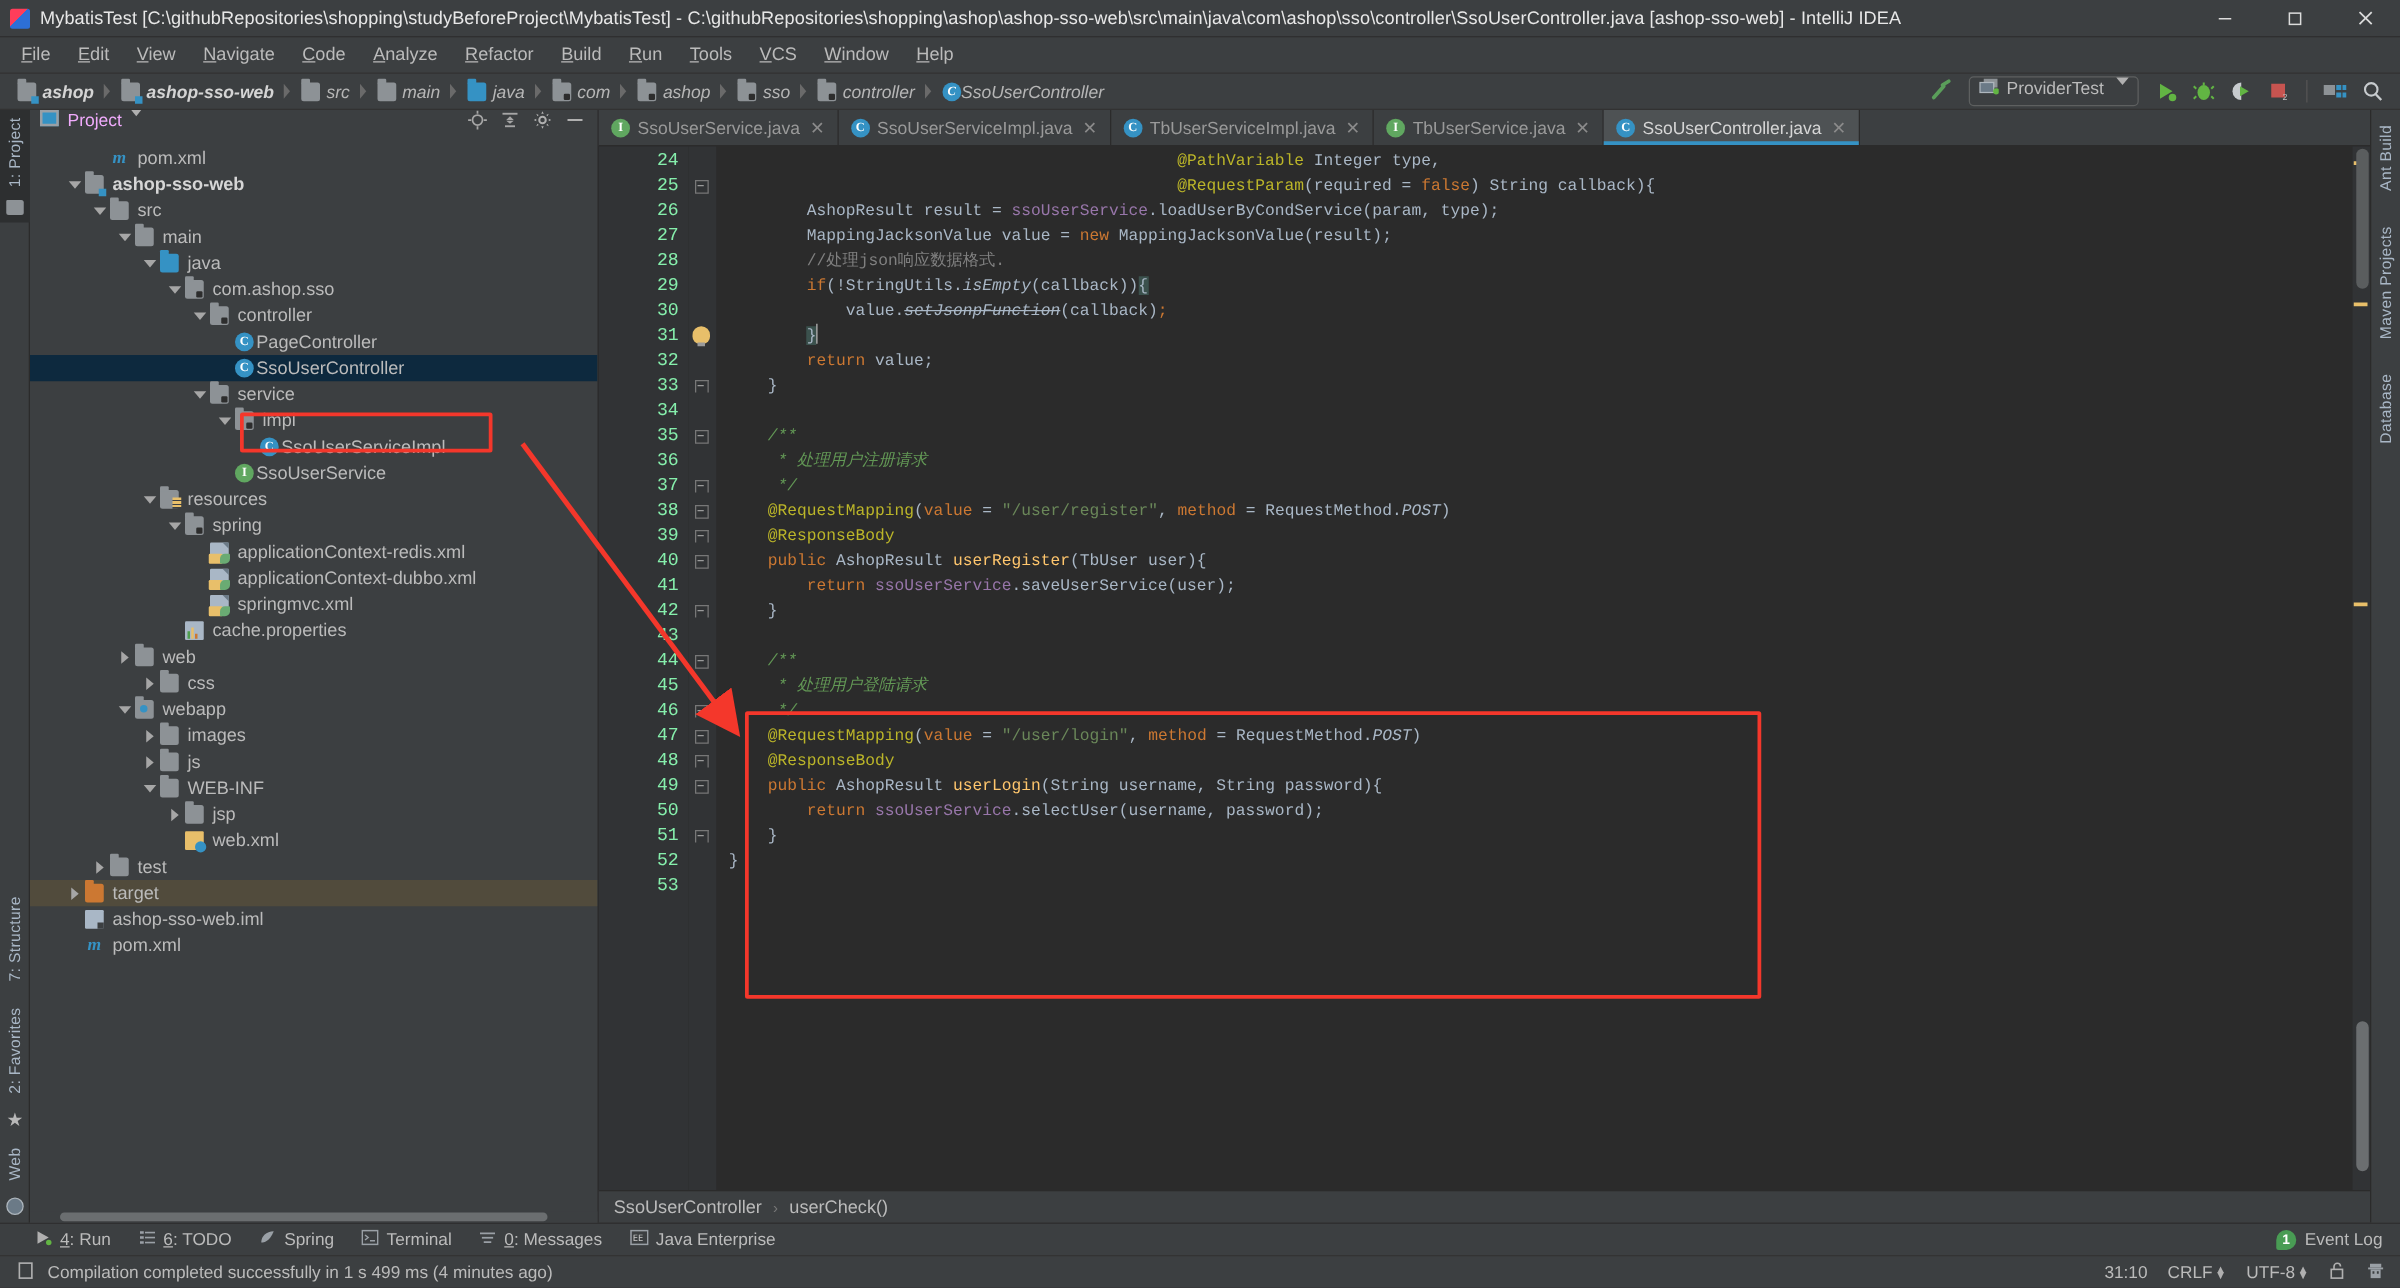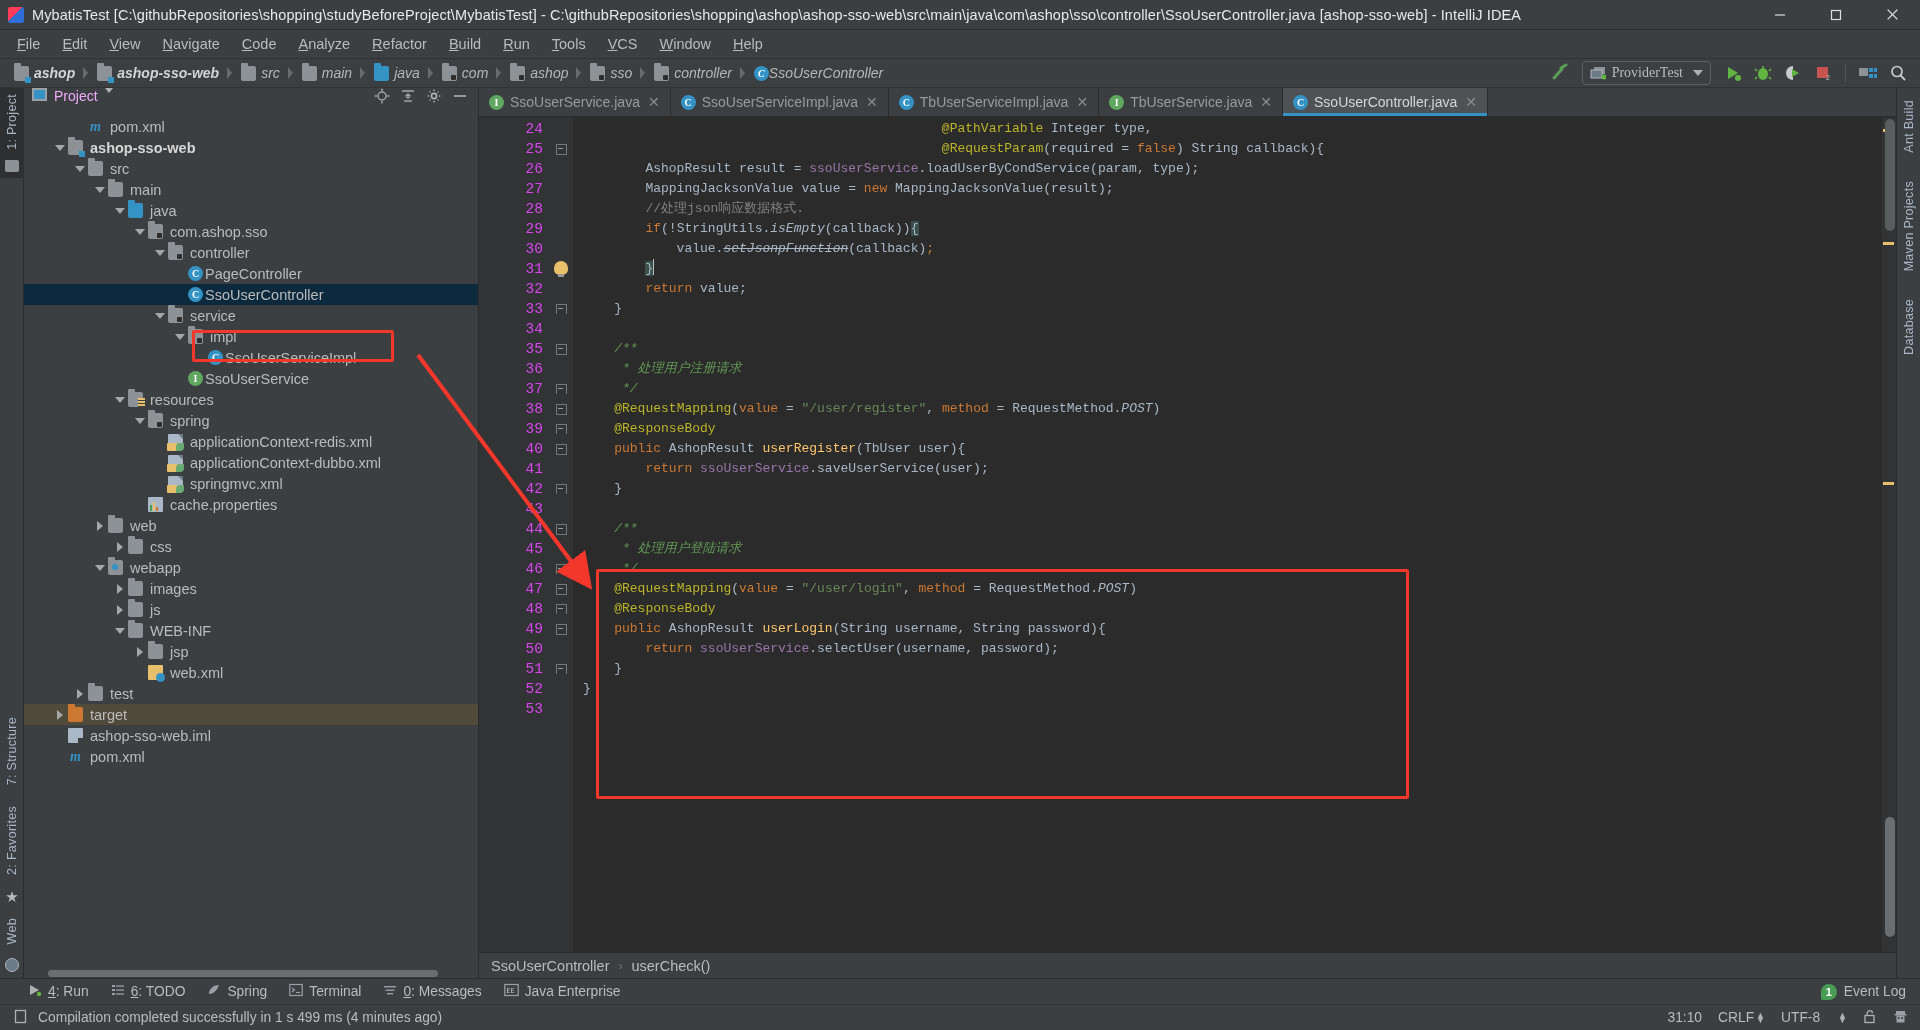--- a/index.html
+++ b/index.html
@@ -59,22 +59,22 @@
   .ico-folder.orange::before { background:#cc7832; }
   .ico-folder .dot { position: absolute; right: 1px; bottom: 1px; width: 5px; height: 5px; background: #2d2d2d; border-radius: 1px; }
   .ico-folder .sqblue { position: absolute; right: -2px; bottom: -2px; width: 6px; height: 6px; background: #3592c4; }
   .ico-class { width: 15px; height: 15px; border-radius: 50%; background: #3592c4; color: #fff;
     font-size: 10px; line-height: 15px; text-align: center; font-family: "Liberation Serif", serif; font-weight: bold;}
   .ico-iface { width: 15px; height: 15px; border-radius: 50%; background: #60a760; color: #fff;
     font-size: 10px; line-height: 15px; text-align: center; font-family: "Liberation Serif", serif; font-weight: bold;}
   .navbar .right { margin-left: auto; display: flex; align-items: center; padding-right: 8px; gap: 2px; }
   .tb-btn { width: 28px; height: 26px; display: flex; align-items: center; justify-content: center; }
   .runcfg {
-    display: flex; align-items: center; gap: 6px; height: 24px; padding: 0 7px;
-    border: 1px solid #5e6060; border-radius: 4px; color: #bbb; font-size: 14px; margin: 0 6px; font-family: Liberation Serif, serif;
+    display: flex; align-items: flex-start; gap: 6px; height: 24px; padding: 0 7px;
+    border: 1px solid #5e6060; border-radius: 4px; color: #bbb; font-size: 14px; margin: 0 6px;
   }
   .runcfg .chev { width:0;height:0;border-left:5px solid transparent;border-right:5px solid transparent;border-top:6px solid #b0b0b0;margin-left:4px;}
   .vsep { width: 1px; height: 18px; background: #555; margin: 0 6px; }
 
   
   .body { flex: 1; display: flex; min-height: 0; position: relative; }
 
   
   .leftrail {
     width: 24px; background: #3c3f41; border-right: 1px solid #2b2b2b;
@@ -132,21 +132,21 @@
   .tab { display: flex; align-items: center; gap: 6px; padding: 0 10px; font-size: 14px; color: #9a9a9a;
     border-right: 1px solid #2b2b2b; white-space: nowrap; position: relative; }
   .tab.active { background: #4e5254; color: #d6d6d6; }
   .tab.active::after { content:""; position:absolute; left:0; right:0; bottom:0; height:3px; background:#3592c4; }
   .tab .x { color: #8b8b8b; font-size: 14px; margin-left: 2px;}
   .tab .cls { width:15px;height:15px;border-radius:50%;background:#3592c4;color:#fff;font-size:10px;line-height:15px;text-align:center;font-family:"Liberation Serif",serif;font-weight:bold;flex:none;}
   .tab .ifc { width:15px;height:15px;border-radius:50%;background:#60a760;color:#fff;font-size:10px;line-height:15px;text-align:center;font-family:"Liberation Serif",serif;font-weight:bold;flex:none;}
 
   .codearea { flex: 1; display: flex; min-height: 0; position: relative; overflow: hidden; background: #2b2b2b;}
   .gutter { width: 72px; background: #313335; flex: none; position: relative; padding-top: 2px;}
-  .gutter .ln { height: 20px; line-height: 20px; text-align: right; padding-right: 8px; color: #d946ef;
+  .gutter .ln { height: 20px; line-height: 20px; text-align: right; padding-right: 8px; color: #86efac;
      font-family: "Liberation Mono", monospace; font-size: 14.5px;}
   .foldcol { width: 22px; background: #313335; flex: none; position: relative; padding-top:2px;}
   .foldcol .fm { height: 20px; position: relative; }
   .fold-dn::after { content:""; position:absolute; left:5px; top:5px; width:9px; height:9px; border:1px solid #777; }
   .fold-dn::before { content:""; position:absolute; left:7px; top:9px; width:5px; height:1px; background:#9a9a9a; z-index:2;}
   .fold-up::after { content:""; position:absolute; left:5px; top:5px; width:9px; height:9px; border:1px solid #777; border-bottom:none;}
   .fold-up::before { content:""; position:absolute; left:7px; top:9px; width:5px; height:1px; background:#9a9a9a; z-index:2;}
   .bulb { position:absolute; left:3px; top:2px; width:14px; height:14px; border-radius:50% 50% 40% 40%; background:#e8bf6a;}
   .bulb::after{content:"";position:absolute;left:4px;bottom:-2px;width:6px;height:3px;background:#9a9a9a;}
 
@@ -826,21 +826,21 @@
     <span>Compilation completed successfully in 1 s 499 ms (4 minutes ago)</span>
     <span class="right">
       <span>31:10</span>
       <span style="display:flex;align-items:center;">
         <span>CRLF</span>
         <span class="spin">
             <span>▲</span>
             <span>▼</span>
           </span>
       </span>
-      <span style="display:flex;align-items:center;gap:16px;">
+      <span style="display:flex;align-items:center;">
         <span>UTF-8</span>
         <span class="spin">
             <span>▲</span>
             <span>▼</span>
           </span>
       </span>
       <span>
         <svg width="14" height="15" viewBox="0 0 14 15">
             <rect x="2" y="6.5" width="9" height="7" fill="none" stroke="#b0b0b0" stroke-width="1.3"></rect>
             <path d="M4.2 6.5 V4.2 A2.6 2.6 0 0 1 9.4 4.2" fill="none" stroke="#b0b0b0" stroke-width="1.3"></path>

